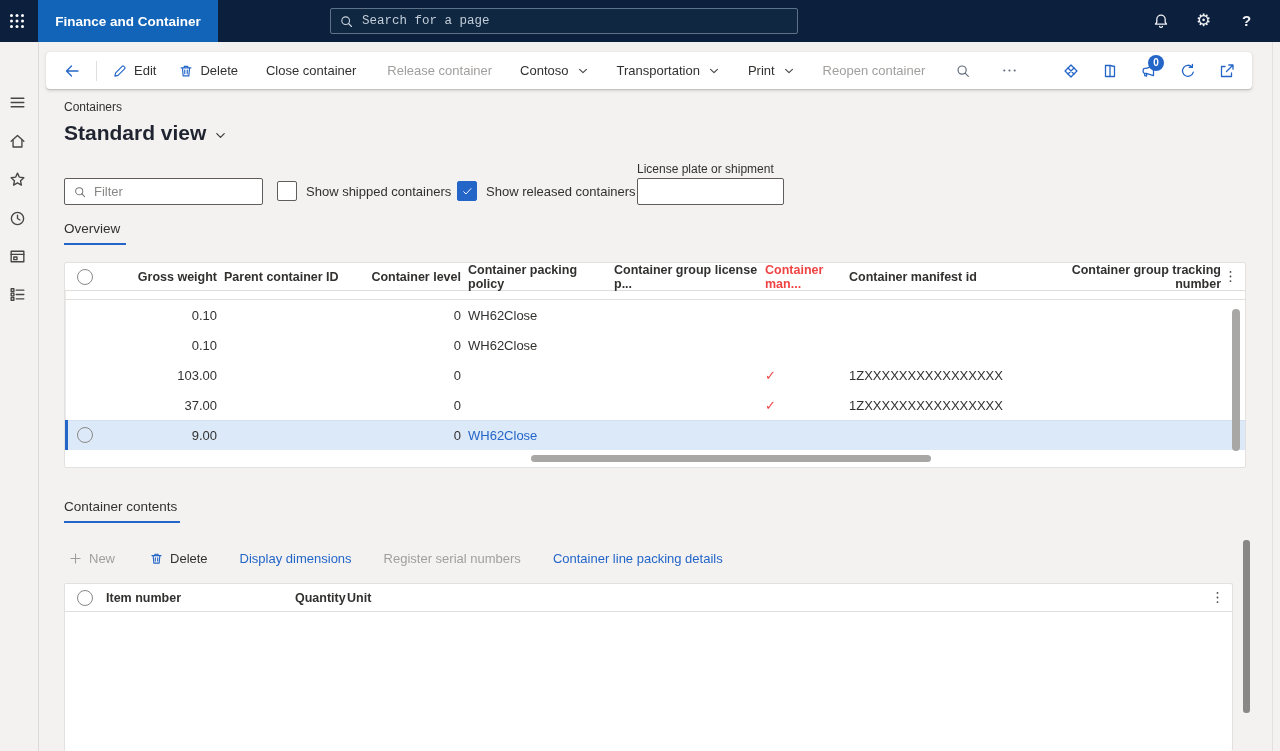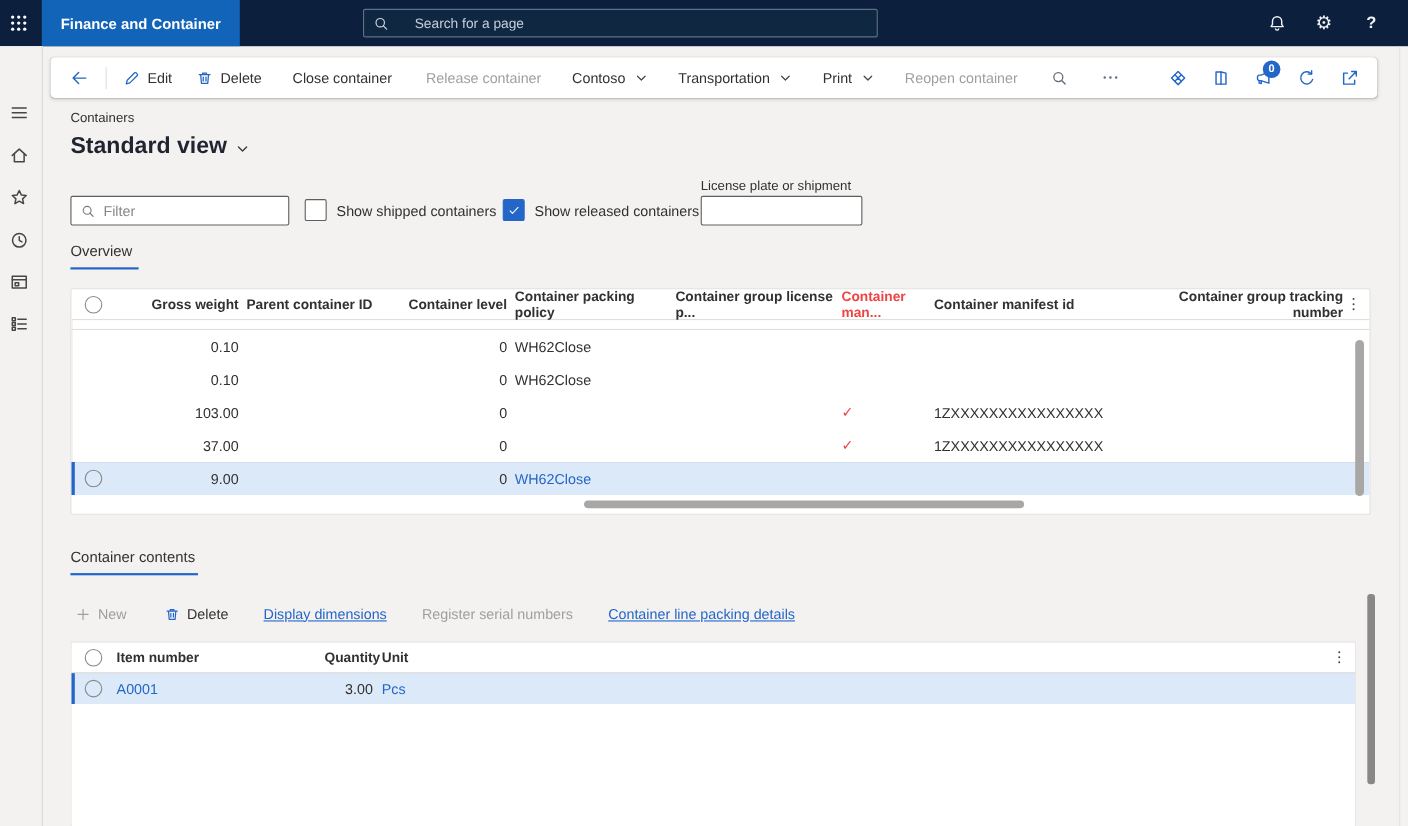--- a/index.html
+++ b/index.html
@@ -14,21 +14,21 @@
   .ico{stroke:currentColor;fill:none;stroke-width:1.3;stroke-linecap:round;stroke-linejoin:round;}
   .icofill{fill:currentColor;stroke:none;}
 
   
   .topbar{position:absolute;left:0;top:0;width:1280px;height:42px;background:var(--topbar);display:flex;align-items:center;}
   .waffle{position:absolute;left:8px;top:12px;width:18px;height:18px;color:#fff;cursor:pointer;}
   .brandbtn{position:absolute;left:38px;top:0;height:42px;width:180px;background:var(--brand);color:#fff;
     font-size:13.5px;font-weight:700;display:flex;align-items:center;justify-content:center;cursor:pointer;}
   .topsearch{position:absolute;left:330px;top:8px;width:468px;height:26px;background:#0f2740;border:1px solid #5d7188;
     border-radius:2px;display:flex;align-items:center;padding:0 8px;color:#cdd6e2;}
-  .topsearch input{flex:1;background:transparent;border:none;outline:none;color:#bef264;font-size:12.5px;margin-left:23px;font-family:Liberation Sans, sans-serif;}
+  .topsearch input{flex:1;background:transparent;border:none;outline:none;color:#bef264;font-size:12.5px;margin-left:8px;font-family:Liberation Mono, monospace;}
   .topsearch input::placeholder{color:#c3cdd9;}
   .companypill{position:absolute;left:908px;top:8px;height:26px;background:#fff;border-radius:2px;display:flex;align-items:center;
     padding:0 12px;color:#132a47;font-size:12px;font-weight:700;cursor:pointer;}
   .topicon{position:absolute;top:12px;width:18px;height:18px;color:#f0f2f5;cursor:pointer;}
   .glyphicon{position:absolute;top:9px;color:#f0f2f5;font-size:17px;line-height:24px;cursor:pointer;}
 
   
   .sidebar{position:absolute;left:0;top:42px;width:39px;height:709px;background:var(--bg);border-right:1px solid #dcdad8;}
   .sideicon{position:absolute;left:8px;width:19px;height:19px;color:#484644;cursor:pointer;}
 
@@ -91,21 +91,21 @@
   .hscroll{position:absolute;left:466px;bottom:5px;width:400px;height:7px;border-radius:3.5px;background:#a9a7a5;cursor:pointer;}
   .vscroll1{position:absolute;right:5px;top:46px;width:8px;height:142px;border-radius:4px;background:#a9a7a5;cursor:pointer;}
 
   
   .ctoolbar{position:absolute;left:64px;top:546px;display:flex;align-items:center;height:24px;}
   .tbtn{display:flex;align-items:center;gap:6px;font-size:13px;color:var(--text);padding:0 13px;cursor:pointer;white-space:nowrap;}
   .tbtn:first-child{padding-left:4px;}
   .tbtn .bi{color:var(--accent);}
   .tbtn.disabled{color:var(--disabled);cursor:default;}
   .tbtn.disabled .bi{color:var(--disabled);}
-  .tbtn.link{color:var(--accent);text-decoration:underline;}
+  .tbtn.link{color:var(--accent);}
   .grid2{left:64px;top:583px;width:1169px;height:168px;border-bottom:none;}
   .b-item{width:190px;padding-left:1px;}
   .b-qty{width:44px;text-align:right;}
   .b-unit{padding-left:8px;}
   .grow2{height:28px;}
   .pagescroll{position:absolute;left:1243px;top:540px;width:7px;height:173px;border-radius:3px;background:#8a8886;cursor:pointer;}
   .rightedge{position:absolute;left:1272px;top:42px;width:1px;height:709px;background:#e3e1df;}
 </style>
 </head>
 <body>
@@ -472,25 +472,16 @@
       <div class="vdots">
         <svg viewBox="0 0 18 18" width="15" height="15">
             <g class="icofill">
               <circle cx="9" cy="3.5" r="1.1"></circle>
               <circle cx="9" cy="9" r="1.1"></circle>
               <circle cx="9" cy="14.5" r="1.1"></circle>
             </g>
           </svg>
       </div>
     </div>
-    <div class="grow grow2 sel">
-      <div class="selbar"></div>
-      <div class="c-sel">
-          <div class="radio"></div>
-        </div>
-      <div class="b-item linkblue">A0001</div>
-      <div class="b-qty">3.00</div>
-      <div class="b-unit linkblue">Pcs</div>
-    </div>
   </div>
 
   <div class="pagescroll"></div>
 </div>
 
 </body></html>

